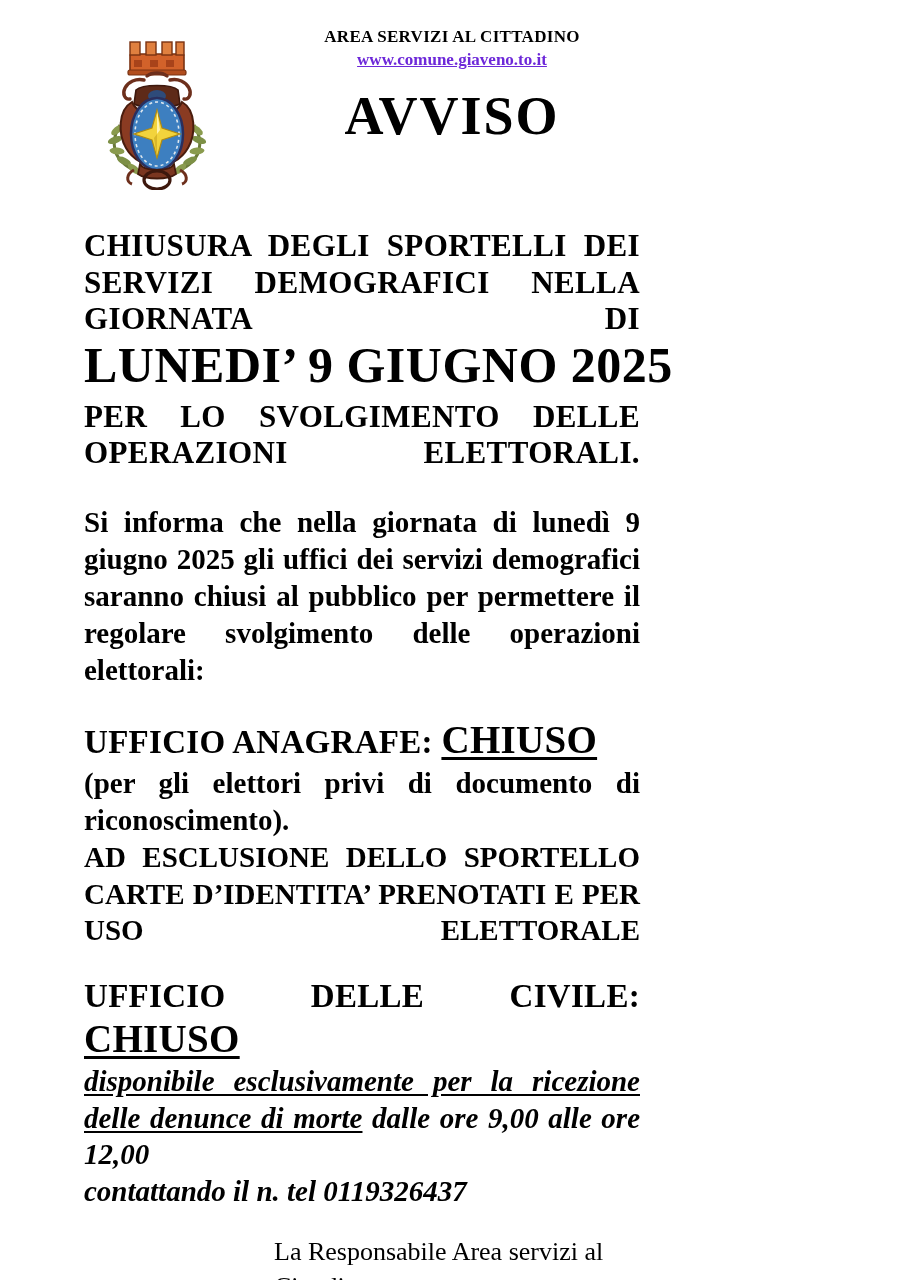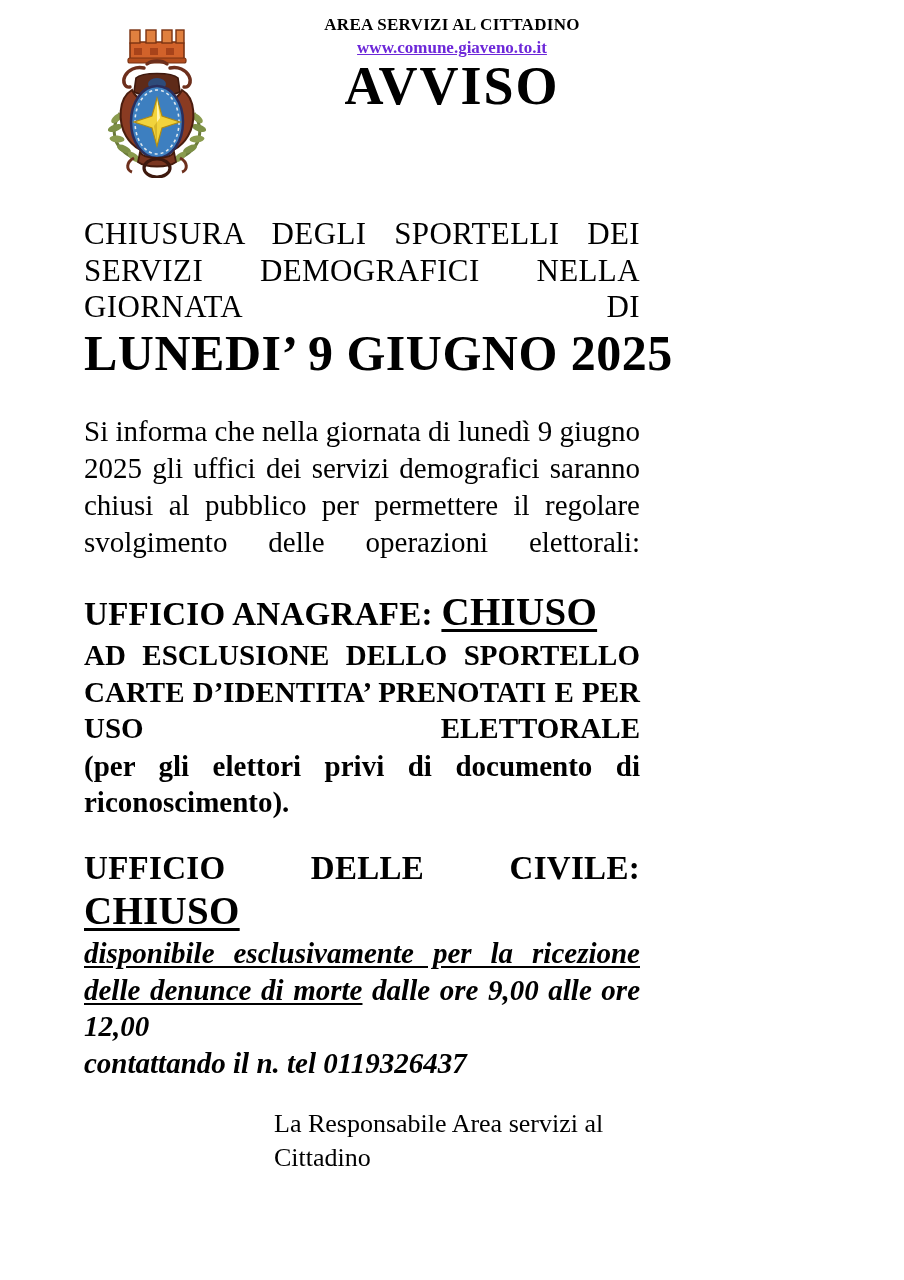--- a/index.html
+++ b/index.html
@@ -14,21 +14,21 @@
     font-family: "Liberation Serif", "DejaVu Serif", serif;
     color: #000000;
     overflow: hidden;
     position: relative;
   }
   .page {
     width: 724px;
     height: 1280px;
     position: relative;
     box-sizing: border-box;
-    padding: 4px 84px;
+    padding: 16px 84px;
   }
 
   
   .header {
     position: relative;
     height: 190px;
   }
   .crest {
     position: absolute;
     left: 8px;
@@ -58,28 +58,29 @@
     color: #6d28d9;
     text-decoration: underline;
     line-height: 1.3;
     margin-top: 2px;
     white-space: nowrap;
   }
   .avviso {
     font-size: 54px;
     font-weight: bold;
     letter-spacing: 2px;
+    margin-top: 18px;
     line-height: 1;
   }
 
   
   .blk {
     text-align: justify;
     text-align-last: left;
-    font-weight: normal;
+    font-weight: bold;
     line-height: 1.18;
   }
   .caps-head {
     font-size: 31px;
     letter-spacing: 0.4px;
     margin-top: 22px;
   }
   .bigdate {
     font-size: 50px;
     font-weight: bold;
@@ -221,30 +222,31 @@
       <div class="org-line">AREA SERVIZI AL CITTADINO</div>
       <div class="url-line">www.comune.giaveno.to.it</div>
       <div class="avviso">AVVISO</div>
     </div>
   </div>
 
   <div class="blk caps-head justify-full">CHIUSURA DEGLI SPORTELLI DEI SERVIZI DEMOGRAFICI NELLA GIORNATA DI</div>
 
   <div class="bigdate">LUNEDI’ 9 GIUGNO 2025</div>
 
+  <div class="blk caps-head2 justify-full">PER LO SVOLGIMENTO DELLE OPERAZIONI ELETTORALI.</div>
 
   <div class="blk para justify-full">Si informa che nella giornata di lunedì 9 giugno 2025 gli uffici dei servizi demografici saranno chiusi al pubblico per permettere il regolare svolgimento delle operazioni elettorali:</div>
 
   <div class="sect">
     <div class="sect-title">
       <span>UFFICIO ANAGRAFE:</span>
       <span class="chiuso">CHIUSO</span>
     </div>
+    <div class="sect-body">(per gli elettori privi di documento di riconoscimento).</div>
     <div class="sect-body justify-full">AD ESCLUSIONE DELLO SPORTELLO CARTE D’IDENTITA’ PRENOTATI E PER USO ELETTORALE</div>
-    <div class="sect-body">(per gli elettori privi di documento di riconoscimento).</div>
   </div>
 
   <div class="sect">
     <div class="sect-title spread">
       <span>UFFICIO DELLE CIVILE:</span>
       <span class="chiuso">CHIUSO</span>
     </div>
     <div class="sect-body tight justify-full">
       <span class="u">disponibile esclusivamente per la ricezione delle denunce di morte</span>
       <span>dalle ore 9,00 alle ore 12,00</span>

